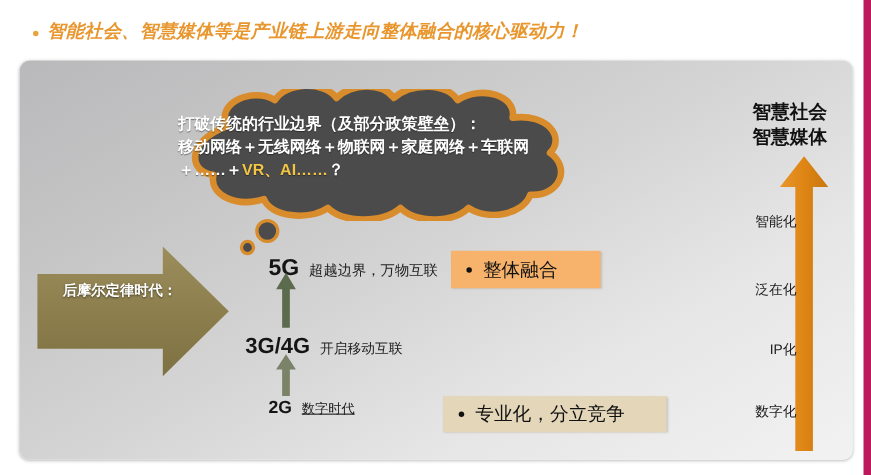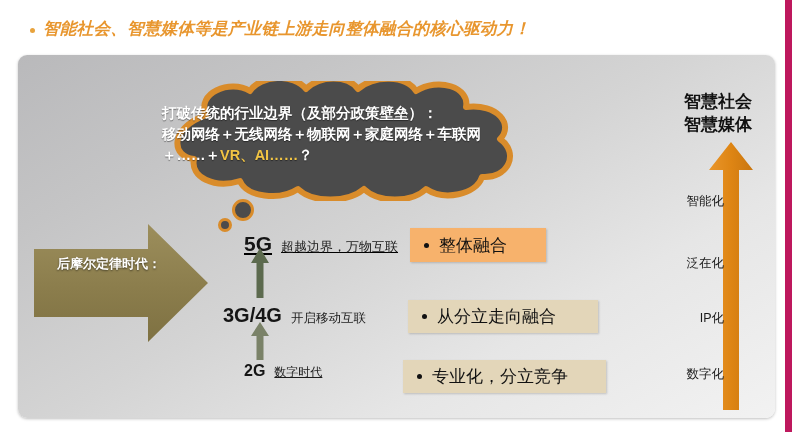--- a/index.html
+++ b/index.html
@@ -73,21 +73,21 @@
   }
   #left-arrow-l1{font-size:13px;font-weight:bold;line-height:20px;}
   #left-arrow-l2{font-size:15px;font-weight:bold;line-height:22px;}
   
   .gen-row{
     position:absolute;display:flex;align-items:baseline;gap:9px;
     white-space:nowrap;
   }
   .gen-label{font-weight:bold;color:#151515;}
   .gen-desc{color:#1c1c1c;}
-  #gen-5g{left:226px;top:177px;text-decoration:underline;}
+  #gen-5g{left:226px;top:177px;}
   #gen-5g .gen-label{font-size:21px;}
   #gen-5g .gen-desc{font-size:13px;}
   #gen-34g{left:205px;top:249px;}
   #gen-34g .gen-label{font-size:20px;}
   #gen-34g .gen-desc{font-size:12.5px;}
   #gen-2g{left:226px;top:307px;}
   #gen-2g .gen-label{font-size:16px;}
   #gen-2g .gen-desc{font-size:12px;text-decoration:underline;}
   .up-arrow{position:absolute;}
   #up1{left:232px;top:192px;}
@@ -188,24 +188,20 @@
       <path d="M10,1 L19,16 L13.5,16 L13.5,51 L6.5,51 L6.5,16 L1,16 Z" fill="#5C6A4E"></path>
     </svg>
     <svg class="up-arrow" id="up2" width="20" height="40" viewBox="0 0 20 40">
       <path d="M10,1 L19,15 L13.5,15 L13.5,39 L6.5,39 L6.5,15 L1,15 Z" fill="#7A8268"></path>
     </svg>
 
     <div class="note" id="note-0">
       <span class="note-dot"></span>
       <span class="note-label">整体融合</span>
     </div>
-    <div class="note" id="note-1">
-      <span class="note-dot"></span>
-      <span class="note-label">从分立走向融合</span>
-    </div>
     <div class="note" id="note-2">
       <span class="note-dot"></span>
       <span class="note-label">专业化，分立竞争</span>
     </div>
 
     <div id="right-heading">
       <div>智慧社会</div>
       <div>智慧媒体</div>
     </div>
 

